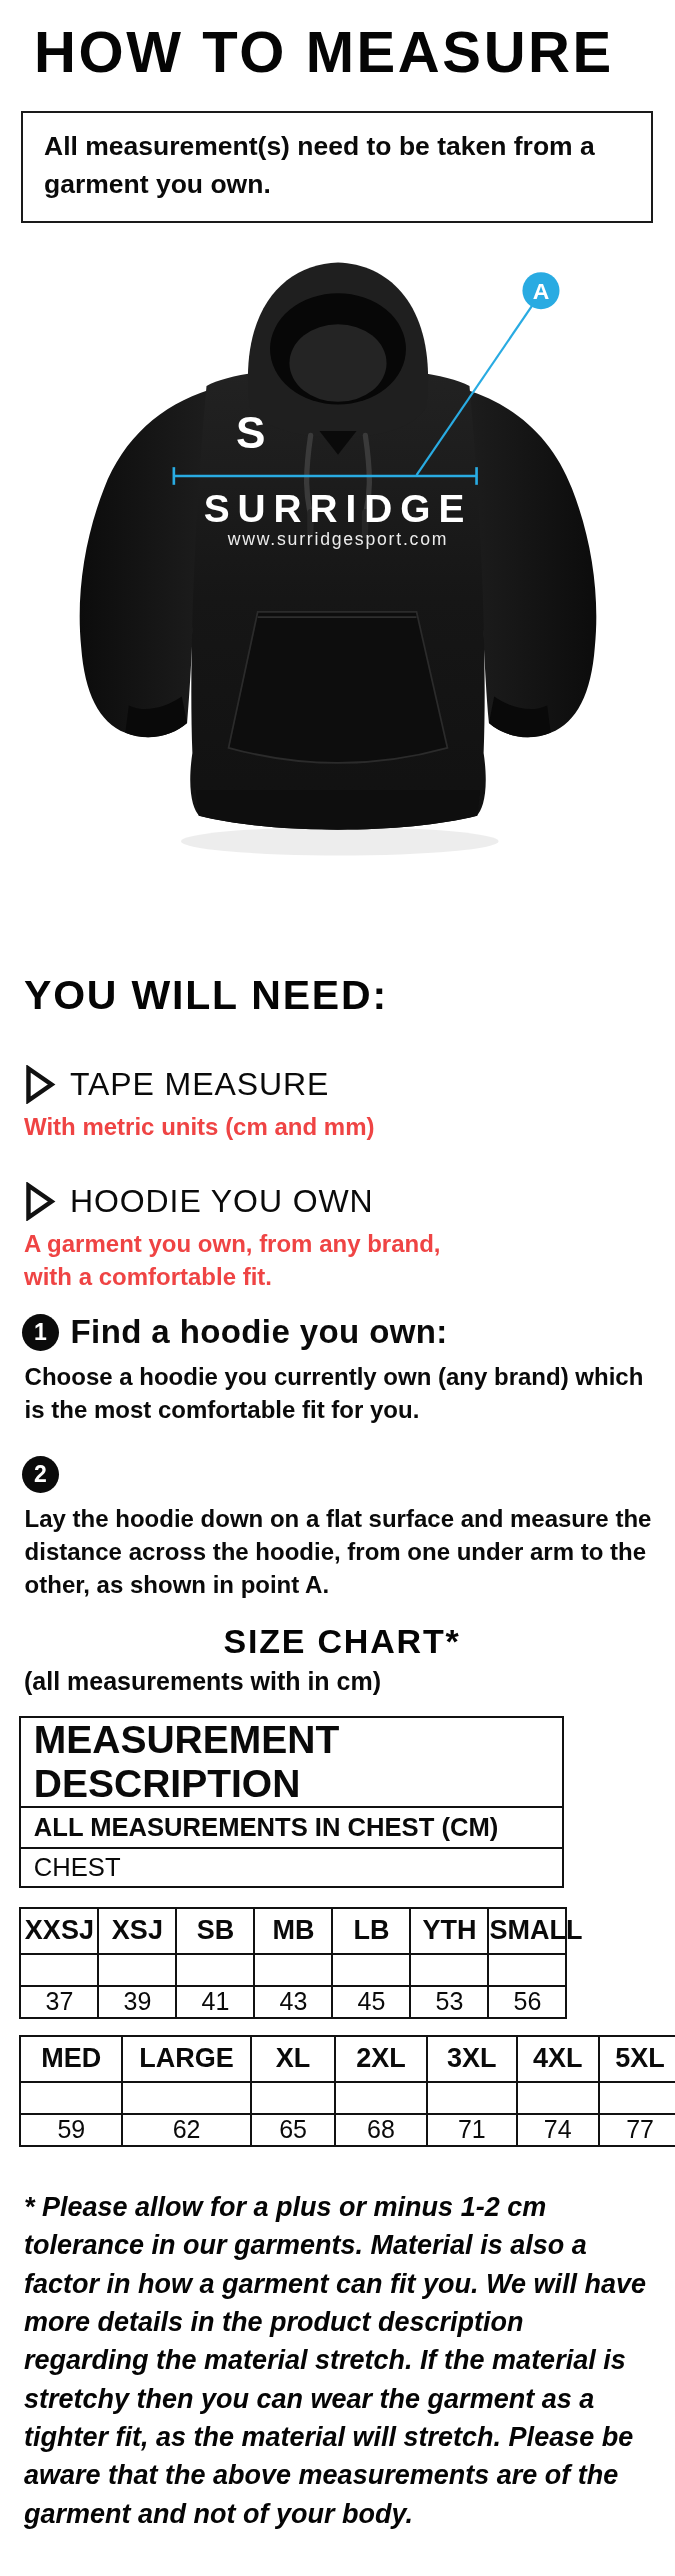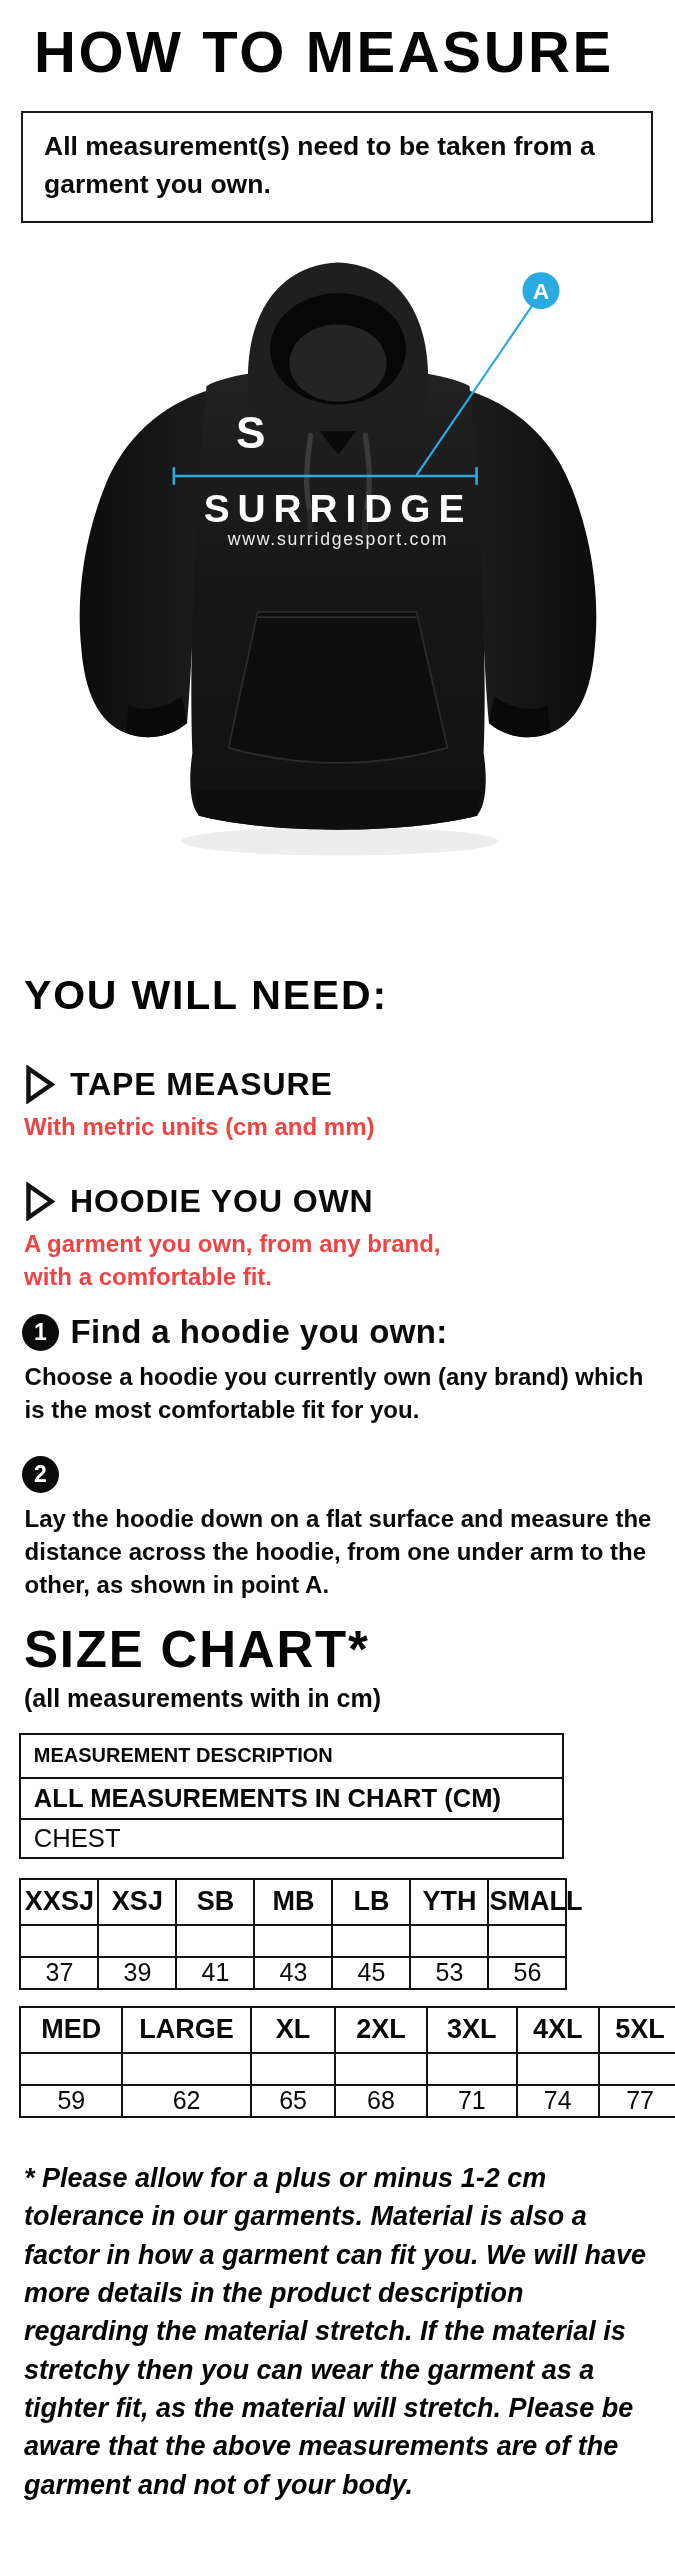--- a/index.html
+++ b/index.html
@@ -25,49 +25,49 @@
   .section-heading {
     margin: 99px 0 0 24px;
     font-size: 41px; font-weight: 700; letter-spacing: 1.8px; line-height: 1.05;
     color: #050505;
   }
   .need-item { margin-left: 24px; }
   .need-item.first { margin-top: 48px; }
   .need-item.second { margin-top: 39px; }
   .need-head { display: flex; align-items: center; gap: 14px; }
   .tri-icon { flex: 0 0 auto; }
-  .need-title { font-size: 32px; font-weight: 700; letter-spacing: 0.9px; color: #0a0a0a; }
+  .need-title { font-size: 32px; font-weight: 400; letter-spacing: 0.9px; color: #0a0a0a; }
   .need-desc {
     margin-top: 5.3px; font-size: 24px; font-weight: 700; line-height: 1.4;
     white-space: pre-line; color: #ef4444;
   }
   .step { margin-left: 22px; }
   .step.one { margin-top: 19.4px; }
   .step.two { margin-top: 30px; }
   .step-head { display: flex; align-items: center; gap: 11.5px; }
   .step-num {
     width: 37px; height: 37px; border-radius: 50%;
     background: #0b0b0b; color: #fff; font-size: 23px; font-weight: 700;
     display: flex; align-items: center; justify-content: center;
   }
   .step-title { font-size: 33px; font-weight: 700; letter-spacing: 0.4px; }
   .step-desc {
     margin: 8.8px 17.6px 0 2.6px; max-width: 628px;
     font-size: 24px; font-weight: 700; line-height: 1.38;
   }
   .chart-heading {
     margin: 23px 16px 0 24px;
-    font-size: 51px; font-weight: 700; letter-spacing: 1.8px; line-height: 1.0; color: #050505;
+    font-size: 34px; font-weight: 700; letter-spacing: 1.8px; line-height: 1.0; color: #050505; text-align: center;
   }
   .chart-sub { margin: 8.8px 0 0 24px; font-size: 25px; font-weight: 700; }
   table { border-collapse: collapse; table-layout: fixed; }
   td { border: 2.2px solid #111; }
   .desc-table { margin: 19.4px 0 0 19.4px; width: 545px; border: 2.6px solid #111; }
   .desc-table td { padding: 0 12.4px; text-align: left; }
-  .desc-row-1 td { font-size: 20px; font-weight: 700; height: 44px; }
+  .desc-row-1 td { font-size: 39px; font-weight: 700; height: 44px; }
   .desc-row-2 td { font-size: 25.6px; font-weight: 700; height: 41px; }
   .desc-row-3 td { font-size: 25.6px; font-weight: 400; height: 39px; }
   .size-table { margin-left: 19.4px; text-align: center; }
   .size-table.a { margin-top: 19.4px; width: 548px; }
   .size-table.b { margin-top: 16px; width: 663px; }
   .size-head td { font-size: 27px; font-weight: 700; height: 46px; }
   .size-empty td { height: 32px; }
   .size-vals td { font-size: 25px; font-weight: 400; height: 32px; }
   .size-table.b td:nth-child(1){ width: 15.4%; }
   .size-table.b td:nth-child(2){ width: 19.5%; }
@@ -187,21 +187,21 @@
 
 <h2 class="chart-heading">SIZE CHART*</h2>
 <div class="chart-sub">(all measurements with in cm)</div>
 
 <table class="desc-table">
   <tbody>
     <tr class="desc-row-1">
       <td>MEASUREMENT DESCRIPTION</td>
     </tr>
     <tr class="desc-row-2">
-      <td>ALL MEASUREMENTS IN CHART (CM)</td>
+      <td>ALL MEASUREMENTS IN CHEST (CM)</td>
     </tr>
     <tr class="desc-row-3">
       <td>CHEST</td>
     </tr>
   </tbody>
 </table>
 
 <table class="size-table a">
   <tbody>
     <tr class="size-head">

